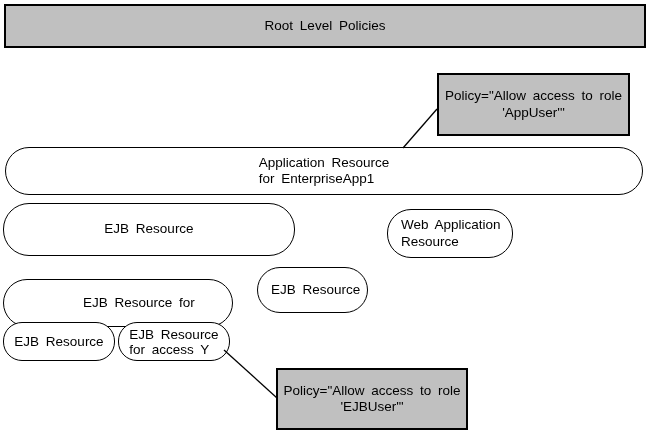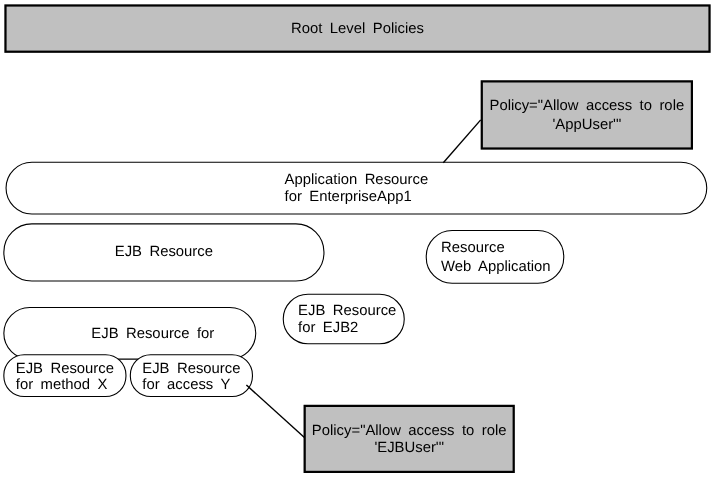--- a/index.html
+++ b/index.html
@@ -75,43 +75,41 @@
   </div>
 
   <div id="ejb-modulea" class="node center">
     <div class="textblock">
       <div>EJB Resource</div>
     </div>
   </div>
 
   <div id="web-app-resource" class="node">
     <div class="textblock">
+      <div>Web Application</div>
       <div>Resource</div>
-      <div>Web Application</div>
     </div>
   </div>
 
 
   <div id="ejb1" class="node">
     <div class="textblock">
       <div>EJB Resource for</div>
     </div>
   </div>
 
   <div id="ejb2" class="node">
     <div class="textblock">
       <div>EJB Resource</div>
-      <div>for EJB2</div>
     </div>
   </div>
 
   <div id="method-x" class="node center">
     <div class="textblock">
       <div>EJB Resource</div>
-      <div>for method X</div>
     </div>
   </div>
 
   <div id="method-y" class="node center">
     <div class="textblock">
       <div>EJB Resource</div>
       <div>for access Y</div>
     </div>
   </div>
 

